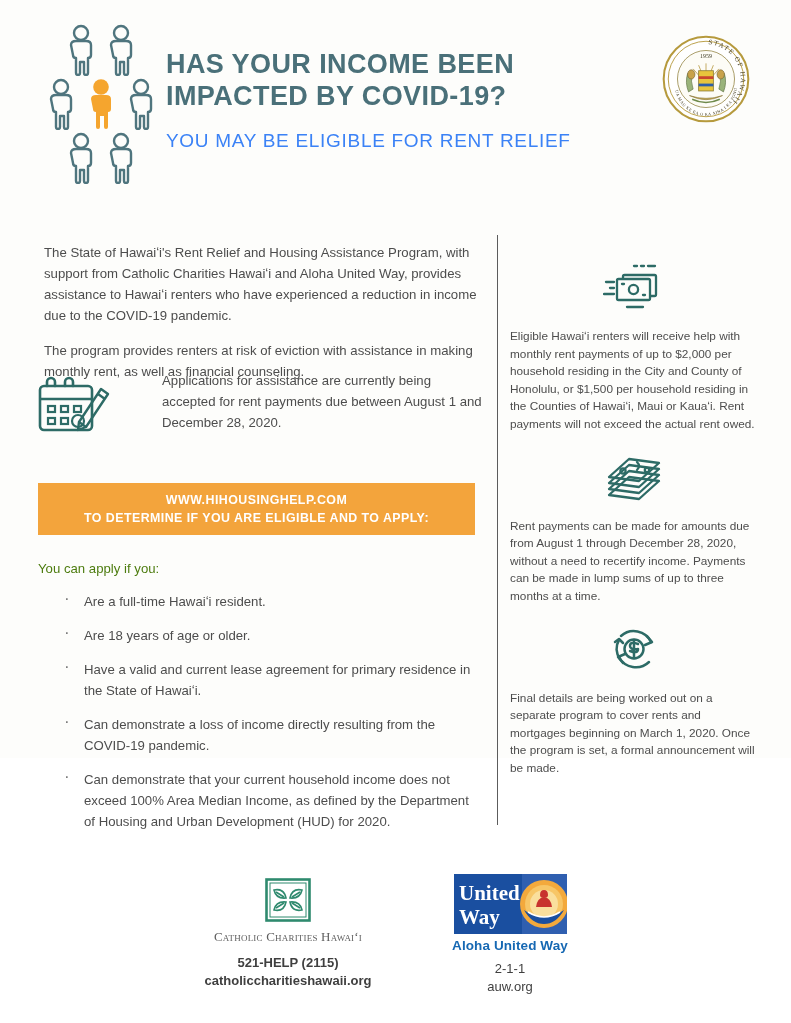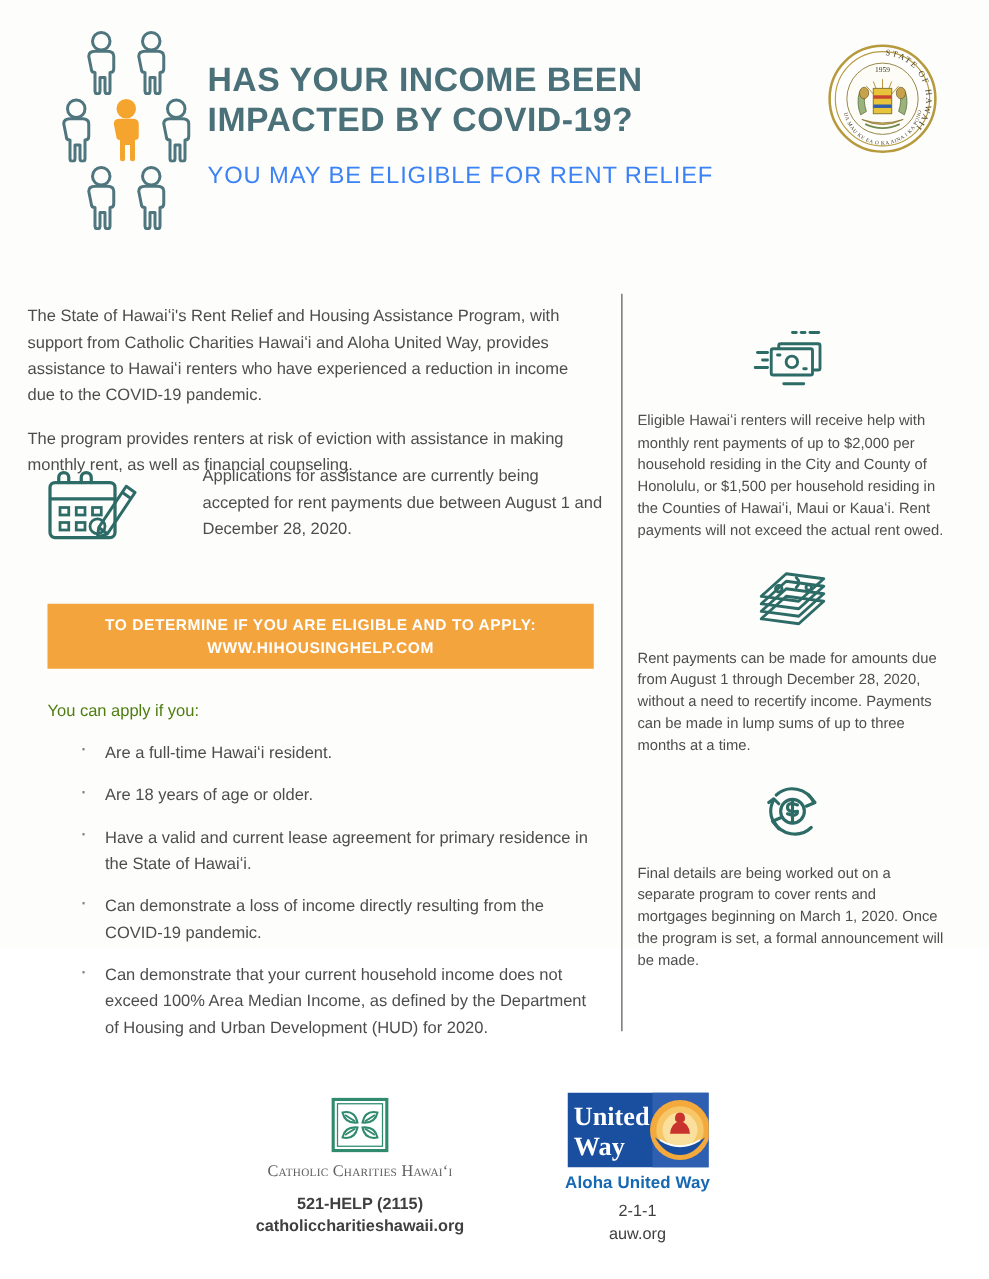--- a/index.html
+++ b/index.html
@@ -82,21 +82,21 @@
     left: 497px;
     top: 235px;
     width: 1px;
     height: 590px;
     background: #5c5c5c;
   }
 
   
   .left-col {
     position: absolute;
-    left: 22px;
+    left: 44px;
     top: 242px;
     width: 445px;
   }
   .para {
     font-size: 13.2px;
     line-height: 21px;
     color: #4d4d4d;
     margin: 0 0 14px 0;
   }
   .para:last-child { margin-bottom: 0; }
@@ -345,22 +345,22 @@
       <g fill="none" stroke="#2d6b66" stroke-width="2.4" stroke-linejoin="round">
         <path d="M41 50 L63 17 l7 5 L48 55 l-8 3 z"></path>
         <line x1="60" y1="22" x2="67" y2="27"></line>
         <line x1="41" y1="50" x2="48" y2="55"></line>
       </g>
     </svg>
     <p class="cal-text">Applications for assistance are currently being accepted for rent payments due between August 1 and December 28, 2020.</p>
   </div>
 
   <div class="cta-banner">
+    <div class="cta-line">WWW.HIHOUSINGHELP.COM</div>
     <div class="cta-line">TO DETERMINE IF YOU ARE ELIGIBLE AND TO APPLY:</div>
-    <div class="cta-line">WWW.HIHOUSINGHELP.COM</div>
   </div>
 
   <div class="apply-block">
     <p class="apply-lead">You can apply if you:</p>
     <ul class="bullets">
       <li>Are a full-time Hawaiʻi resident.</li>
       <li>Are 18 years of age or older.</li>
       <li>Have a valid and current lease agreement for primary residence in the State of Hawaiʻi.</li>
       <li>Can demonstrate a loss of income directly resulting from the COVID-19 pandemic.</li>
       <li>Can demonstrate that your current household income does not exceed 100% Area Median Income, as defined by the Department of Housing and Urban Development (HUD) for 2020.</li>

